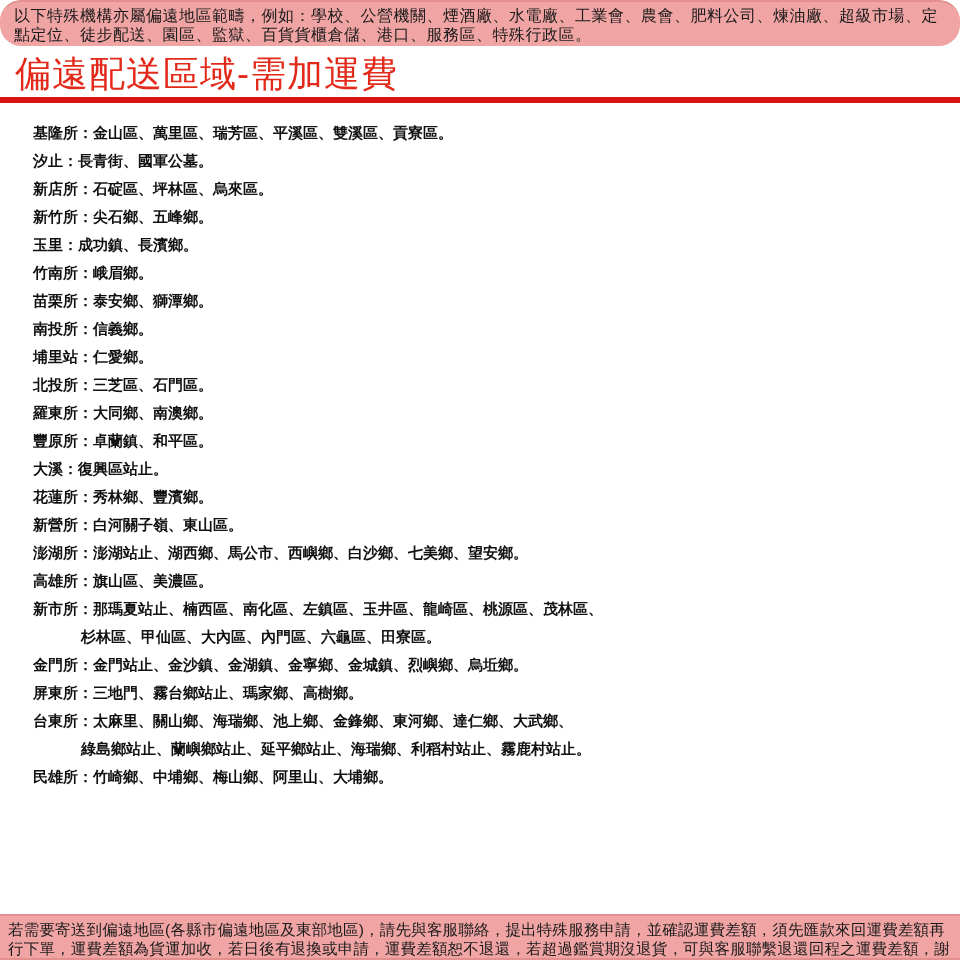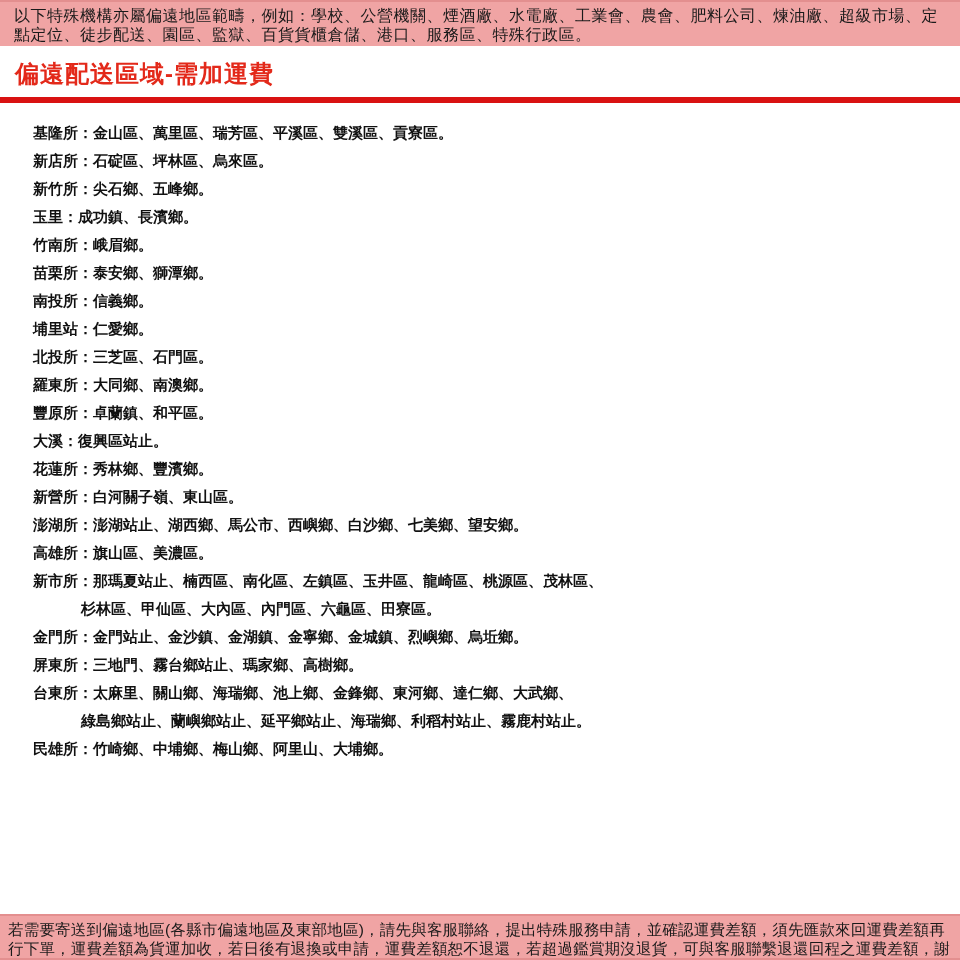--- a/index.html
+++ b/index.html
@@ -19,33 +19,34 @@
     border-top:2px solid var(--pink-edge);
   }
   .banner p{
     margin:0;
     color:#1a1a1a;
     font-family:"Liberation Sans","DejaVu Sans",sans-serif;
   }
   .top-banner{
     height:46px;
     padding:4px 12px 0 14px;
+    border-radius:21px;
   }
   .top-banner p{
     font-size:16px;
     line-height:19px;
     letter-spacing:0.5px;
   }
 
   .title-block{padding:0;}
   .page-title{
     margin:7px 8px 0 15px;
-    font-size:24px;
+    font-size:36px;
     line-height:42px;
-    font-weight:bold;
+    font-weight:normal;
     color:var(--accent);
     letter-spacing:1px;
     font-family:"Liberation Sans","DejaVu Sans",sans-serif;
   }
   .red-rule{
     height:6px;
     width:960px;
     background:var(--rule);
     margin-top:2px;
   }
@@ -87,20 +88,23 @@
   </div>
 
   <div class="title-block">
     <h1 class="page-title">偏遠配送區域-需加運費</h1>
     <div class="red-rule"></div>
   </div>
 
   <div class="area-list" id="area-list">
       <div class="area-entry">
         <div class="area-line">基隆所：金山區、萬里區、瑞芳區、平溪區、雙溪區、貢寮區。</div>
+      </div>
+      <div class="area-entry">
+        <div class="area-line">汐止：長青街、國軍公墓。</div>
       </div>
       <div class="area-entry">
         <div class="area-line">新店所：石碇區、坪林區、烏來區。</div>
       </div>
       <div class="area-entry">
         <div class="area-line">新竹所：尖石鄉、五峰鄉。</div>
       </div>
       <div class="area-entry">
         <div class="area-line">玉里：成功鎮、長濱鄉。</div>
       </div>

